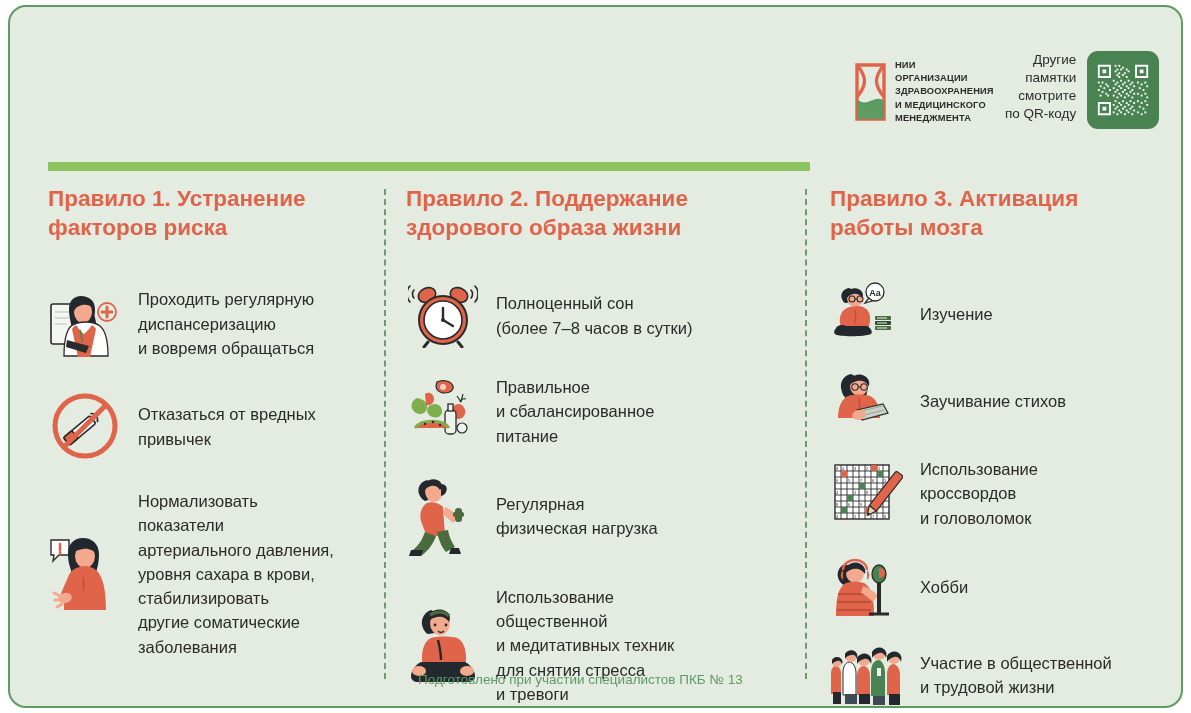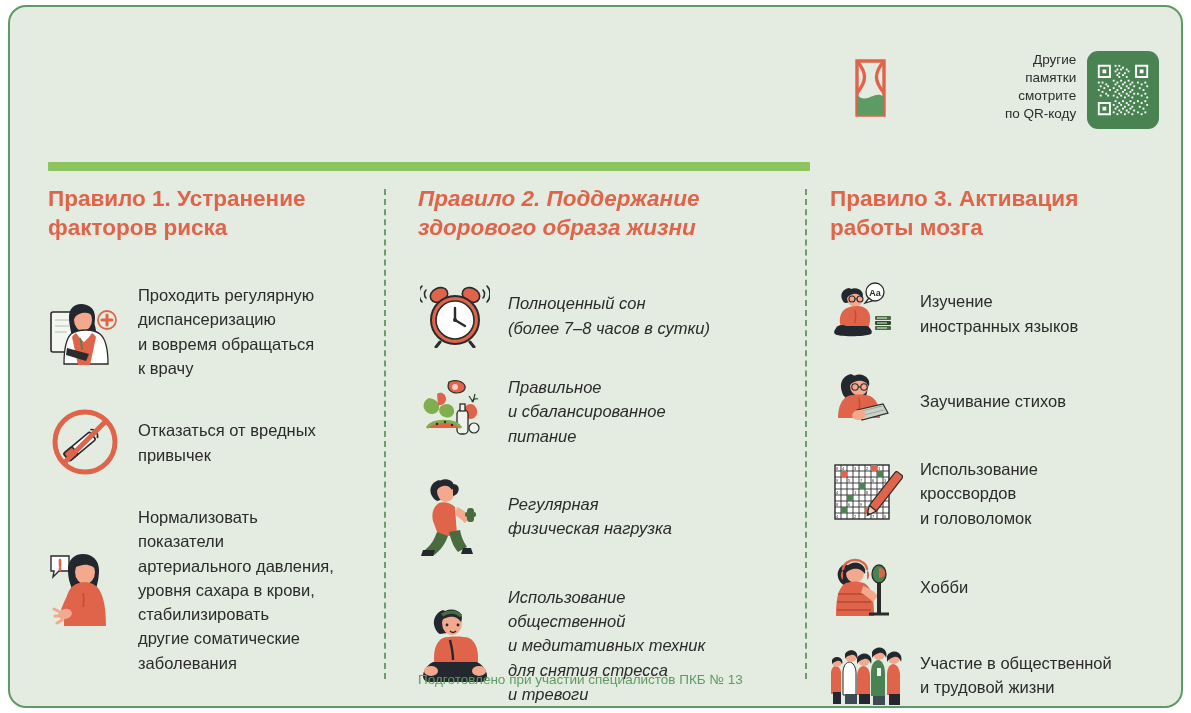--- a/index.html
+++ b/index.html
@@ -113,21 +113,21 @@
     top: 178px;
     width: 100%;
     height: 510px;
   }
   .column {
     position: absolute;
     top: 0;
     height: 100%;
   }
   .col-1 { left: 38px;  width: 330px; }
-  .col-2 { left: 408px; width: 368px; font-style: italic; }
+  .col-2 { left: 396px; width: 368px; }
   .col-3 { left: 820px; width: 345px; }
 
   .divider {
     position: absolute;
     top: 4px;
     width: 0;
     height: 490px;
     border-left: 2px dashed #6a9e6d;
   }
   .div-1 { left: 374px; }
@@ -188,20 +188,27 @@
     <div class="title-rule"></div>
 
     <div class="logo-block">
       <span class="logo-mark">
         <svg class="qr-svg" width="31" height="58" viewBox="0 0 31 58" xmlns="http://www.w3.org/2000/svg">
           <path d="M2 2 H29 V56 H2 Z" fill="none" stroke="#e0644a" stroke-width="3.4"></path>
           <path d="M2 2 C 12 14, 12 22, 2 34" fill="none" stroke="#e0644a" stroke-width="3.4"></path>
           <path d="M29 2 C 19 14, 19 22, 29 34" fill="none" stroke="#e0644a" stroke-width="3.4"></path>
           <path d="M2 36 C 12 46, 20 30, 29 38 L29 56 L2 56 Z" fill="#5e9b63"></path>
         </svg>
+      </span>
+      <span class="logo-text">
+        <span>НИИ</span><br>
+        <span>ОРГАНИЗАЦИИ</span><br>
+        <span>ЗДРАВООХРАНЕНИЯ</span><br>
+        <span>И МЕДИЦИНСКОГО</span><br>
+        <span>МЕНЕДЖМЕНТА</span>
       </span>
     </div>
 
     <div class="qr-block">
       <span class="qr-caption">
         <span>Другие</span><br>
         <span>памятки</span><br>
         <span>смотрите</span><br>
         <span>по QR-коду</span>
       </span>
@@ -356,21 +363,20 @@
             <path d="M31 48c1 4 2 8 2 12" stroke="#4a8352" stroke-width="1.6" fill="none"></path>
             <path d="M18 58l22 6-3 7-20-6z" fill="#2b2b2b"></path>
             <circle cx="58" cy="30" r="9" fill="none" stroke="#e0644a" stroke-width="1.8"></circle>
             <path d="M58 25v10M53 30h10" stroke="#e0644a" stroke-width="3" stroke-linecap="round"></path>
           </svg>
         </span>
         <span class="item-text">
           <span class="tl">Проходить регулярную</span>
           <span class="tl">диспансеризацию</span>
           <span class="tl">и вовремя обращаться</span>
-          <span class="tl">к врачу</span>
         </span>
       </div>
 
       <div class="item mid">
         <span class="item-icon">
           <svg width="72" height="72" viewBox="0 0 72 72" xmlns="http://www.w3.org/2000/svg">
             <circle cx="36" cy="36" r="30" fill="none" stroke="#e0644a" stroke-width="5"></circle>
             <g transform="rotate(-40 36 36)">
               <rect x="12" y="31" width="34" height="10" rx="2" fill="#ffffff" stroke="#2b2b2b" stroke-width="1.6"></rect>
               <rect x="12" y="31" width="11" height="10" rx="2" fill="#e0644a" stroke="#2b2b2b" stroke-width="1.6"></rect>
@@ -547,21 +553,20 @@
             <g stroke="#ffffff" stroke-width="0.9">
                 <path d="M46 36h10M46 41h10M46 46h10"></path>
               </g>
             <circle cx="44" cy="10" r="9" fill="#ffffff" stroke="#2b2b2b" stroke-width="1.3"></circle>
             <path d="M38 16l-4 5 7-2z" fill="#ffffff" stroke="#2b2b2b" stroke-width="1.3"></path>
             <text x="44" y="14" font-family="Liberation Sans, sans-serif" font-size="9" font-weight="bold" fill="#2b2b2b" text-anchor="middle">Aa</text>
           </svg>
         </span>
         <span class="item-text">
           <span class="tl">Изучение</span>
-          <span class="tl">иностранных языков</span>
         </span>
       </div>
 
       <div class="item mid">
         <span class="item-icon">
           <svg width="72" height="60" viewBox="0 0 72 60" xmlns="http://www.w3.org/2000/svg">
             <path d="M20 4c-9 2-12 10-9 18 1 4 4 6 4 6l20-1 3-14z" fill="#22282d"></path>
             <ellipse cx="28" cy="16" rx="9" ry="10" fill="#f2a98e"></ellipse>
             <path d="M19 9c5-6 14-6 18 0 2 3 1 7 1 7-3-5-8-6-12-5-4 1-7 3-7 5z" fill="#22282d"></path>
             <circle cx="24" cy="17" r="3.2" fill="none" stroke="#2b2b2b" stroke-width="1.1"></circle>

